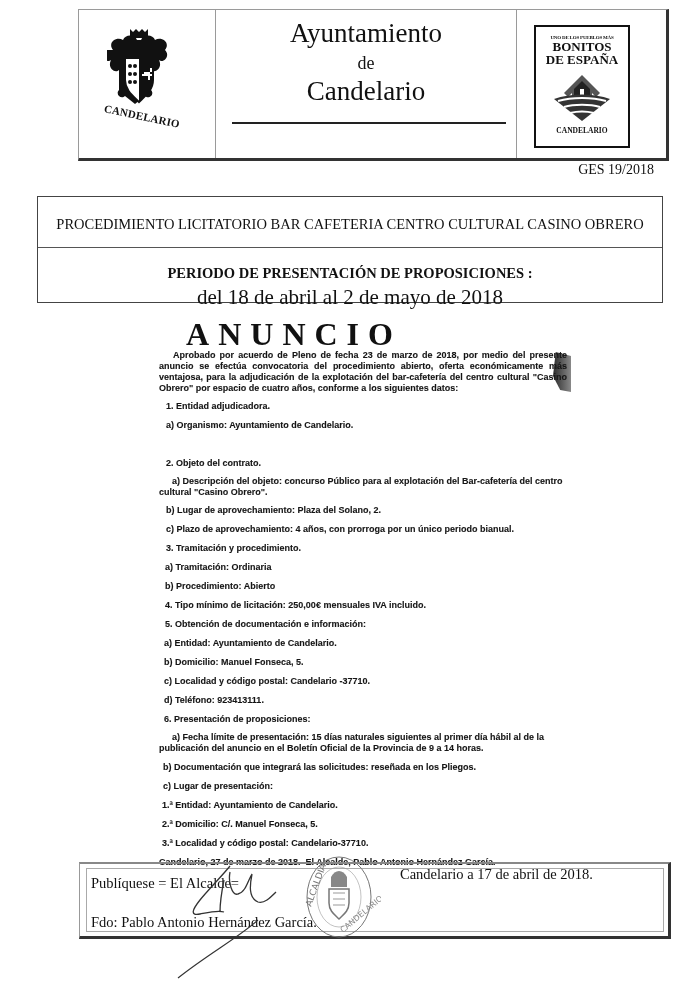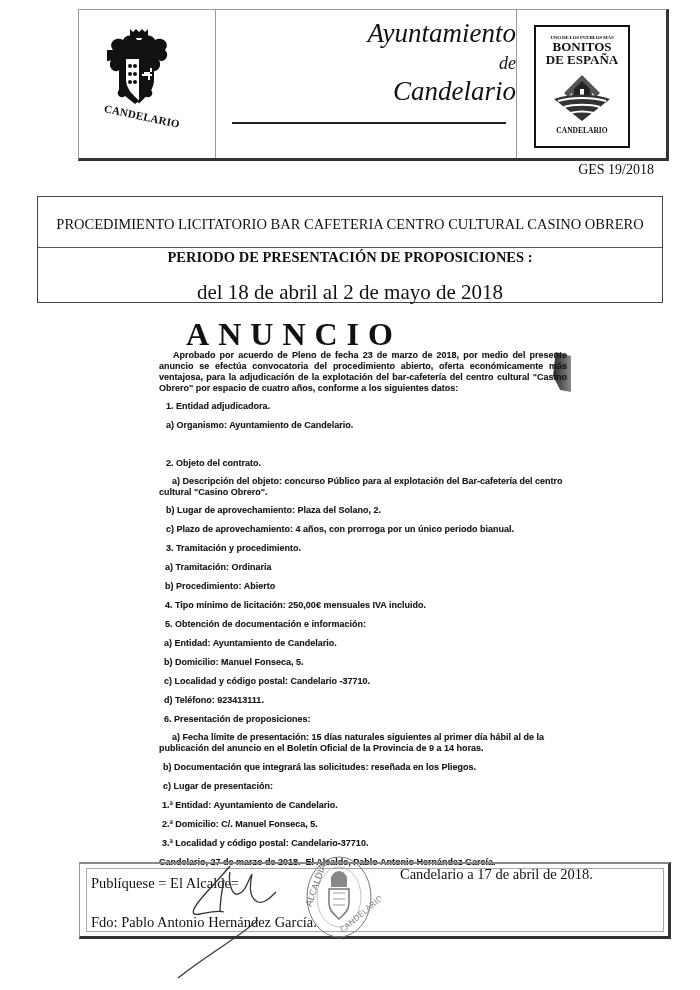--- a/index.html
+++ b/index.html
@@ -10,21 +10,21 @@
   .abs { position:absolute; }
 
   
   .letterhead {
     left:78px; top:9px; width:591px; height:152px;
     border:1px solid #9a9a9a; border-right:3px solid #333; border-bottom:3px solid #333;
     box-sizing:border-box;
   }
   .lh-cell { position:absolute; top:0; bottom:0; box-sizing:border-box; }
   .lh-left { left:0; width:137px; border-right:1px solid #9a9a9a; }
-  .lh-center { left:137px; width:301px; border-right:1px solid #9a9a9a; text-align:right;font-style:italic; }
+  .lh-center { left:137px; width:301px; border-right:1px solid #9a9a9a; text-align:center; }
   .lh-right { left:438px; right:0; }
 
   .crest { position:absolute; left:28px; top:18px; width:64px; height:82px; }
   .crest-caption {
     position:absolute; left:18px; top:100px; width:90px; text-align:center;
     font-size:11px; font-weight:bold; transform:rotate(12deg); letter-spacing:0.2px;
   }
 
   .lh-title1 { position:absolute; top:8px; left:0; right:0; font-size:27px; }
   .lh-title2 { position:absolute; top:43px; left:0; right:0; font-size:18px; }
@@ -49,22 +49,22 @@
   
   .bop-box {
     left:37px; top:196px; width:626px; height:107px;
     border:1px solid #444; box-sizing:border-box;
   }
   .bop-row1 { position:absolute; top:0; left:0; right:0; height:17px; border-bottom:1px solid #555;
     text-align:center; font-size:13.5px; line-height:17px; }
   .bop-row2 { position:absolute; top:17px; left:0; right:0; height:33px; border-bottom:1px solid #555;
     text-align:center; font-size:14.5px; line-height:20px;font-family:Liberation Serif, serif; }
   .bop-row3 { position:absolute; top:50px; left:0; right:0; text-align:center; }
-  .periodo-label { font-size:14.5px; font-weight:bold; margin-top:2px; }
-  .periodo-dates { font-size:21px; margin-top:14px; }
+  .periodo-label { font-size:14.5px; font-weight:bold; margin-top:18px; }
+  .periodo-dates { font-size:21px; margin-top:3px; }
 
   
   .anuncio-title {
     left:0; width:588px; top:316px; text-align:center; font-size:32px; font-weight:bold;
     letter-spacing:9px;
   }
   .body-text {
     left:159px; width:408px; top:350px; font-family:"Liberation Sans", sans-serif;
     font-size:9px; line-height:11px; color:#151515; font-weight:bold;
     -webkit-text-stroke:0.1px #151515;

